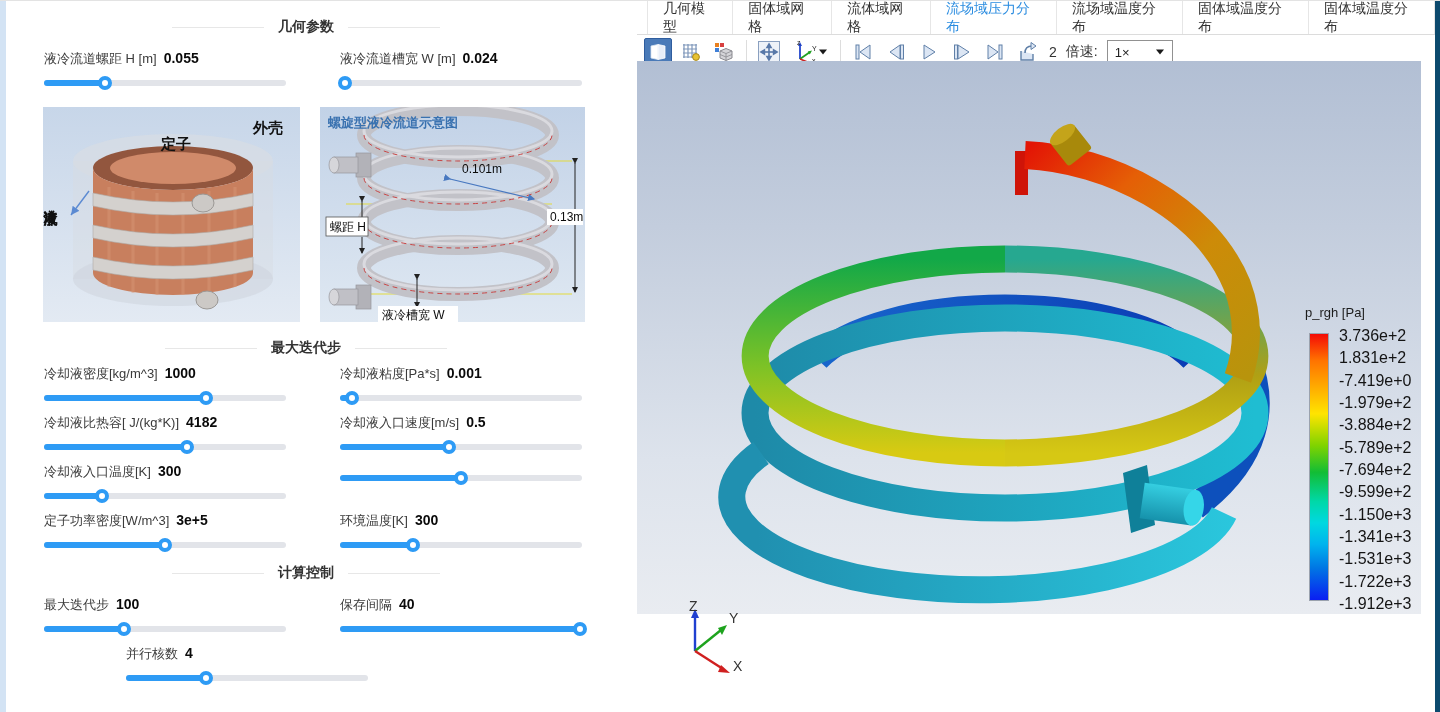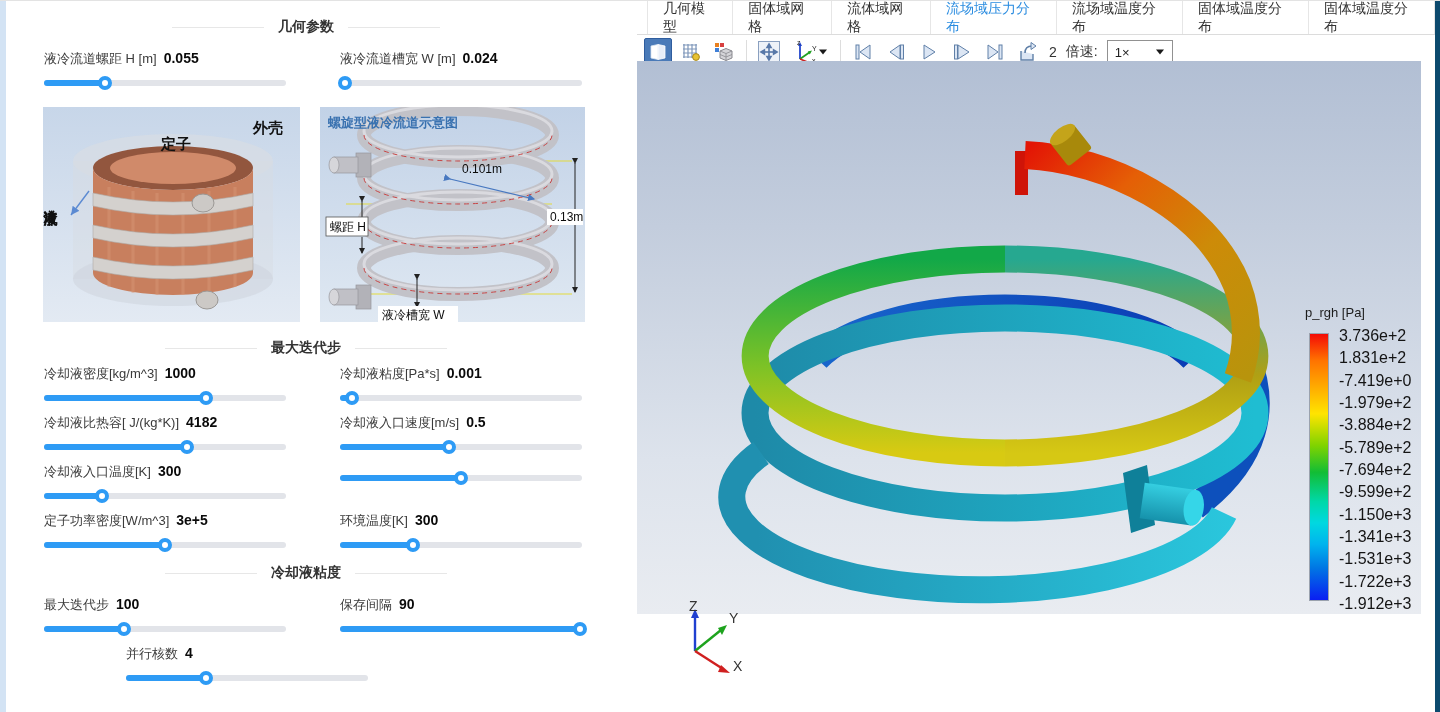--- a/index.html
+++ b/index.html
@@ -273,36 +273,36 @@
           <div class="track">
             <div class="fill" style="width: 30%;"></div>
           </div>
           <div class="thumb" style="left: 30%;"></div>
         </div>
       </div>
     </div>
 
   <div class="sechead" style="margin-top:3px">
     <span class="hline"></span>
-      <span class="htext">冷却液粘度</span>
+      <span class="htext">计算控制</span>
       <span class="hline"></span>
   </div>
 
   <div class="pgrid" style="margin-top:14px" id="grid-calc">
       <div class="prow">
         <div class="plabel">最大迭代步<span class="pval">100</span></div>
         <div class="slider">
           <div class="track">
             <div class="fill" style="width: 33%;"></div>
           </div>
           <div class="thumb" style="left: 33%;"></div>
         </div>
       </div>
       <div class="prow">
-        <div class="plabel">保存间隔<span class="pval">90</span></div>
+        <div class="plabel">保存间隔<span class="pval">40</span></div>
         <div class="slider">
           <div class="track">
             <div class="fill" style="width: 99%;"></div>
           </div>
           <div class="thumb" style="left: 99%;"></div>
         </div>
       </div>
     </div>
 
   <div id="grid-parallel" style="padding-left:120px;width:242px">

